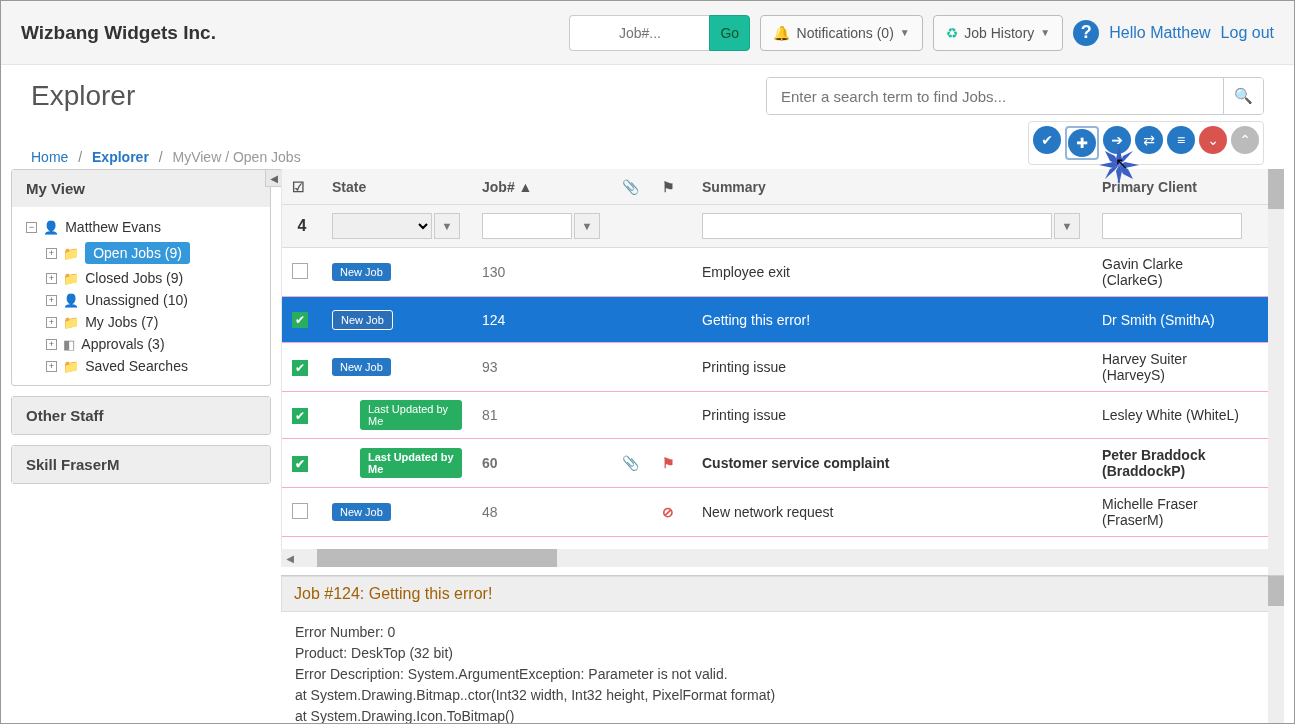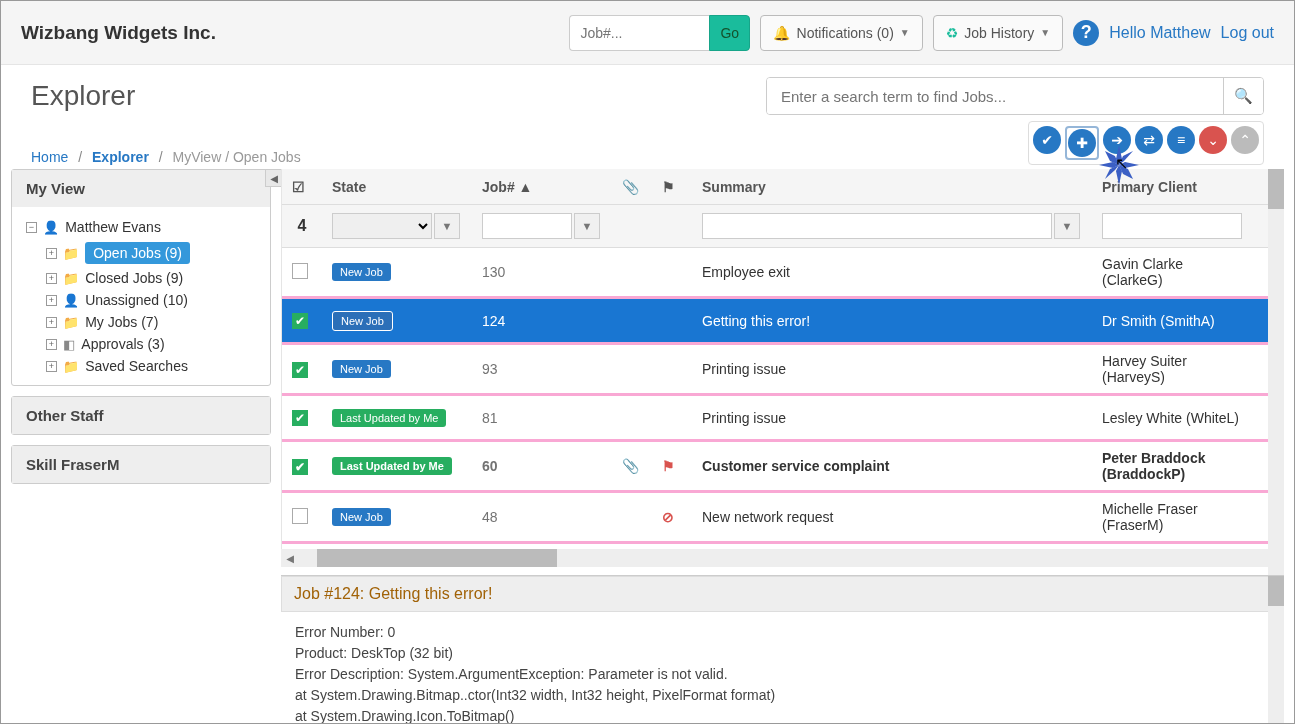--- a/index.html
+++ b/index.html
@@ -3,21 +3,21 @@
 <meta charset="utf-8">
 <style>
 * { box-sizing: border-box; margin: 0; padding: 0; }
 body { font-family: -apple-system, "Segoe UI", Arial, sans-serif; background: #fff; color: #333; border: 1px solid #999; width: 1295px; height: 724px; overflow: hidden; position: relative; }
 
 
 .header { background: #f5f5f5; padding: 10px 20px; display: flex; align-items: center; height: 64px; border-bottom: 1px solid #e5e5e5; }
 .company { font-size: 19px; font-weight: 600; color: #333; }
 .header-right { margin-left: auto; display: flex; align-items: center; gap: 10px; }
 .search-job { display: flex; }
-.search-job input { width: 140px; height: 36px; padding: 6px 10px; border: 1px solid #ccc; border-right: none; border-radius: 4px 0 0 4px; font-size: 14px; color: #999; }
+.search-job input { width: 140px; height: 36px; padding: 6px 10px; border: 1px solid #ccc; border-right: none; border-radius: 4px 0 0 4px; font-size: 14px; color: #999; text-align: center; }
 .search-job button { background: #1abc9c; color: #14532d; border: 1px solid #17a589; height: 36px; padding: 0 10px; border-radius: 0 4px 4px 0; font-size: 14px; cursor: pointer; }
 .hdr-btn { height: 36px; padding: 0 12px; border: 1px solid #bbb; border-radius: 4px; background: #fafafa; font-size: 14px; color: #555; cursor: pointer; display: flex; align-items: center; gap: 6px; }
 .help-ic { width: 26px; height: 26px; border-radius: 50%; background: #2778c4; color: #fff; display: flex; align-items: center; justify-content: center; font-weight: bold; font-size: 18px; cursor: pointer; }
 .link { color: #2778c4; font-size: 16px; cursor: pointer; }
 .bell { color: #e8a33d; }
 .arrow-ic { color: #1abc9c; }
 .caret { font-size: 10px; color: #777; }
 
 
 .subhead { padding: 12px 30px 4px; }
@@ -60,29 +60,29 @@
 .vscroll-thumb { width: 16px; height: 40px; background: #bbb; position: absolute; top: 0; }
 .table { flex: 1; overflow: hidden; border-left: 1px solid #e5e5e5; }
 .thead, .trow, .tfilt { display: grid; grid-template-columns: 40px 150px 140px 40px 40px 400px 160px; align-items: center; min-height: 36px; }
 .thead { background: #f5f5f5; border-bottom: 1px solid #ddd; font-weight: 600; font-size: 14px; color: #555; }
 .thead > div, .trow > div, .tfilt > div { padding: 8px 10px; }
 .tfilt { background: #f5f5f5; border-bottom: 1px solid #ddd; }
 .tfilt input, .tfilt select { width: calc(100% - 30px); height: 26px; border: 1px solid #ccc; padding: 2px 6px; font-size: 13px; }
 .filt-wrap { display: flex; gap: 2px; align-items: center; }
 .filt-btn { width: 26px; height: 26px; border: 1px solid #ccc; background: #f0f0f0; display: flex; align-items: center; justify-content: center; color: #777; font-size: 11px; cursor: pointer; }
 .count-cell { font-weight: 600; text-align: center; }
-.trow { border-bottom: 3px solid #f9a8d4; font-size: 14px; min-height: 46px; }
+.trow { border-bottom: 1px solid #f9a8d4; font-size: 14px; min-height: 46px; }
 .trow.selected { background: #1976d2; color: #fff; }
 .trow.selected .job-link { color: #fff; }
 .trow.selected .state-badge.nj { background: #2b6fb8; border: 1px solid #fff; }
 .trow.bold { font-weight: 600; }
 .job-link { color: #737373; cursor: pointer; }
 .state-badge { display: inline-block; padding: 3px 8px; border-radius: 3px; font-size: 11px; color: #fff; }
 .state-badge.nj { background: #2778c4; }
-.state-badge.lu { background: #27ae60; }
+.state-badge.lu { background: #27ae60; margin-left: 28px; }
 .chk { width: 16px; height: 16px; border: 1px solid #aaa; display: inline-block; }
 .chk.checked { background: #27ae60; border-color: #27ae60; color: #fff; text-align: center; font-size: 12px; line-height: 14px; }
 .flag { color: #d9534f; }
 .attach { color: #777; }
 .err-ic { color: #d9534f; font-weight: bold; }
 
 .hscroll { height: 18px; background: #eee; display: flex; align-items: center; }
 .hscroll-thumb { height: 18px; width: 240px; background: #bbb; margin-left: 18px; }
 
 

